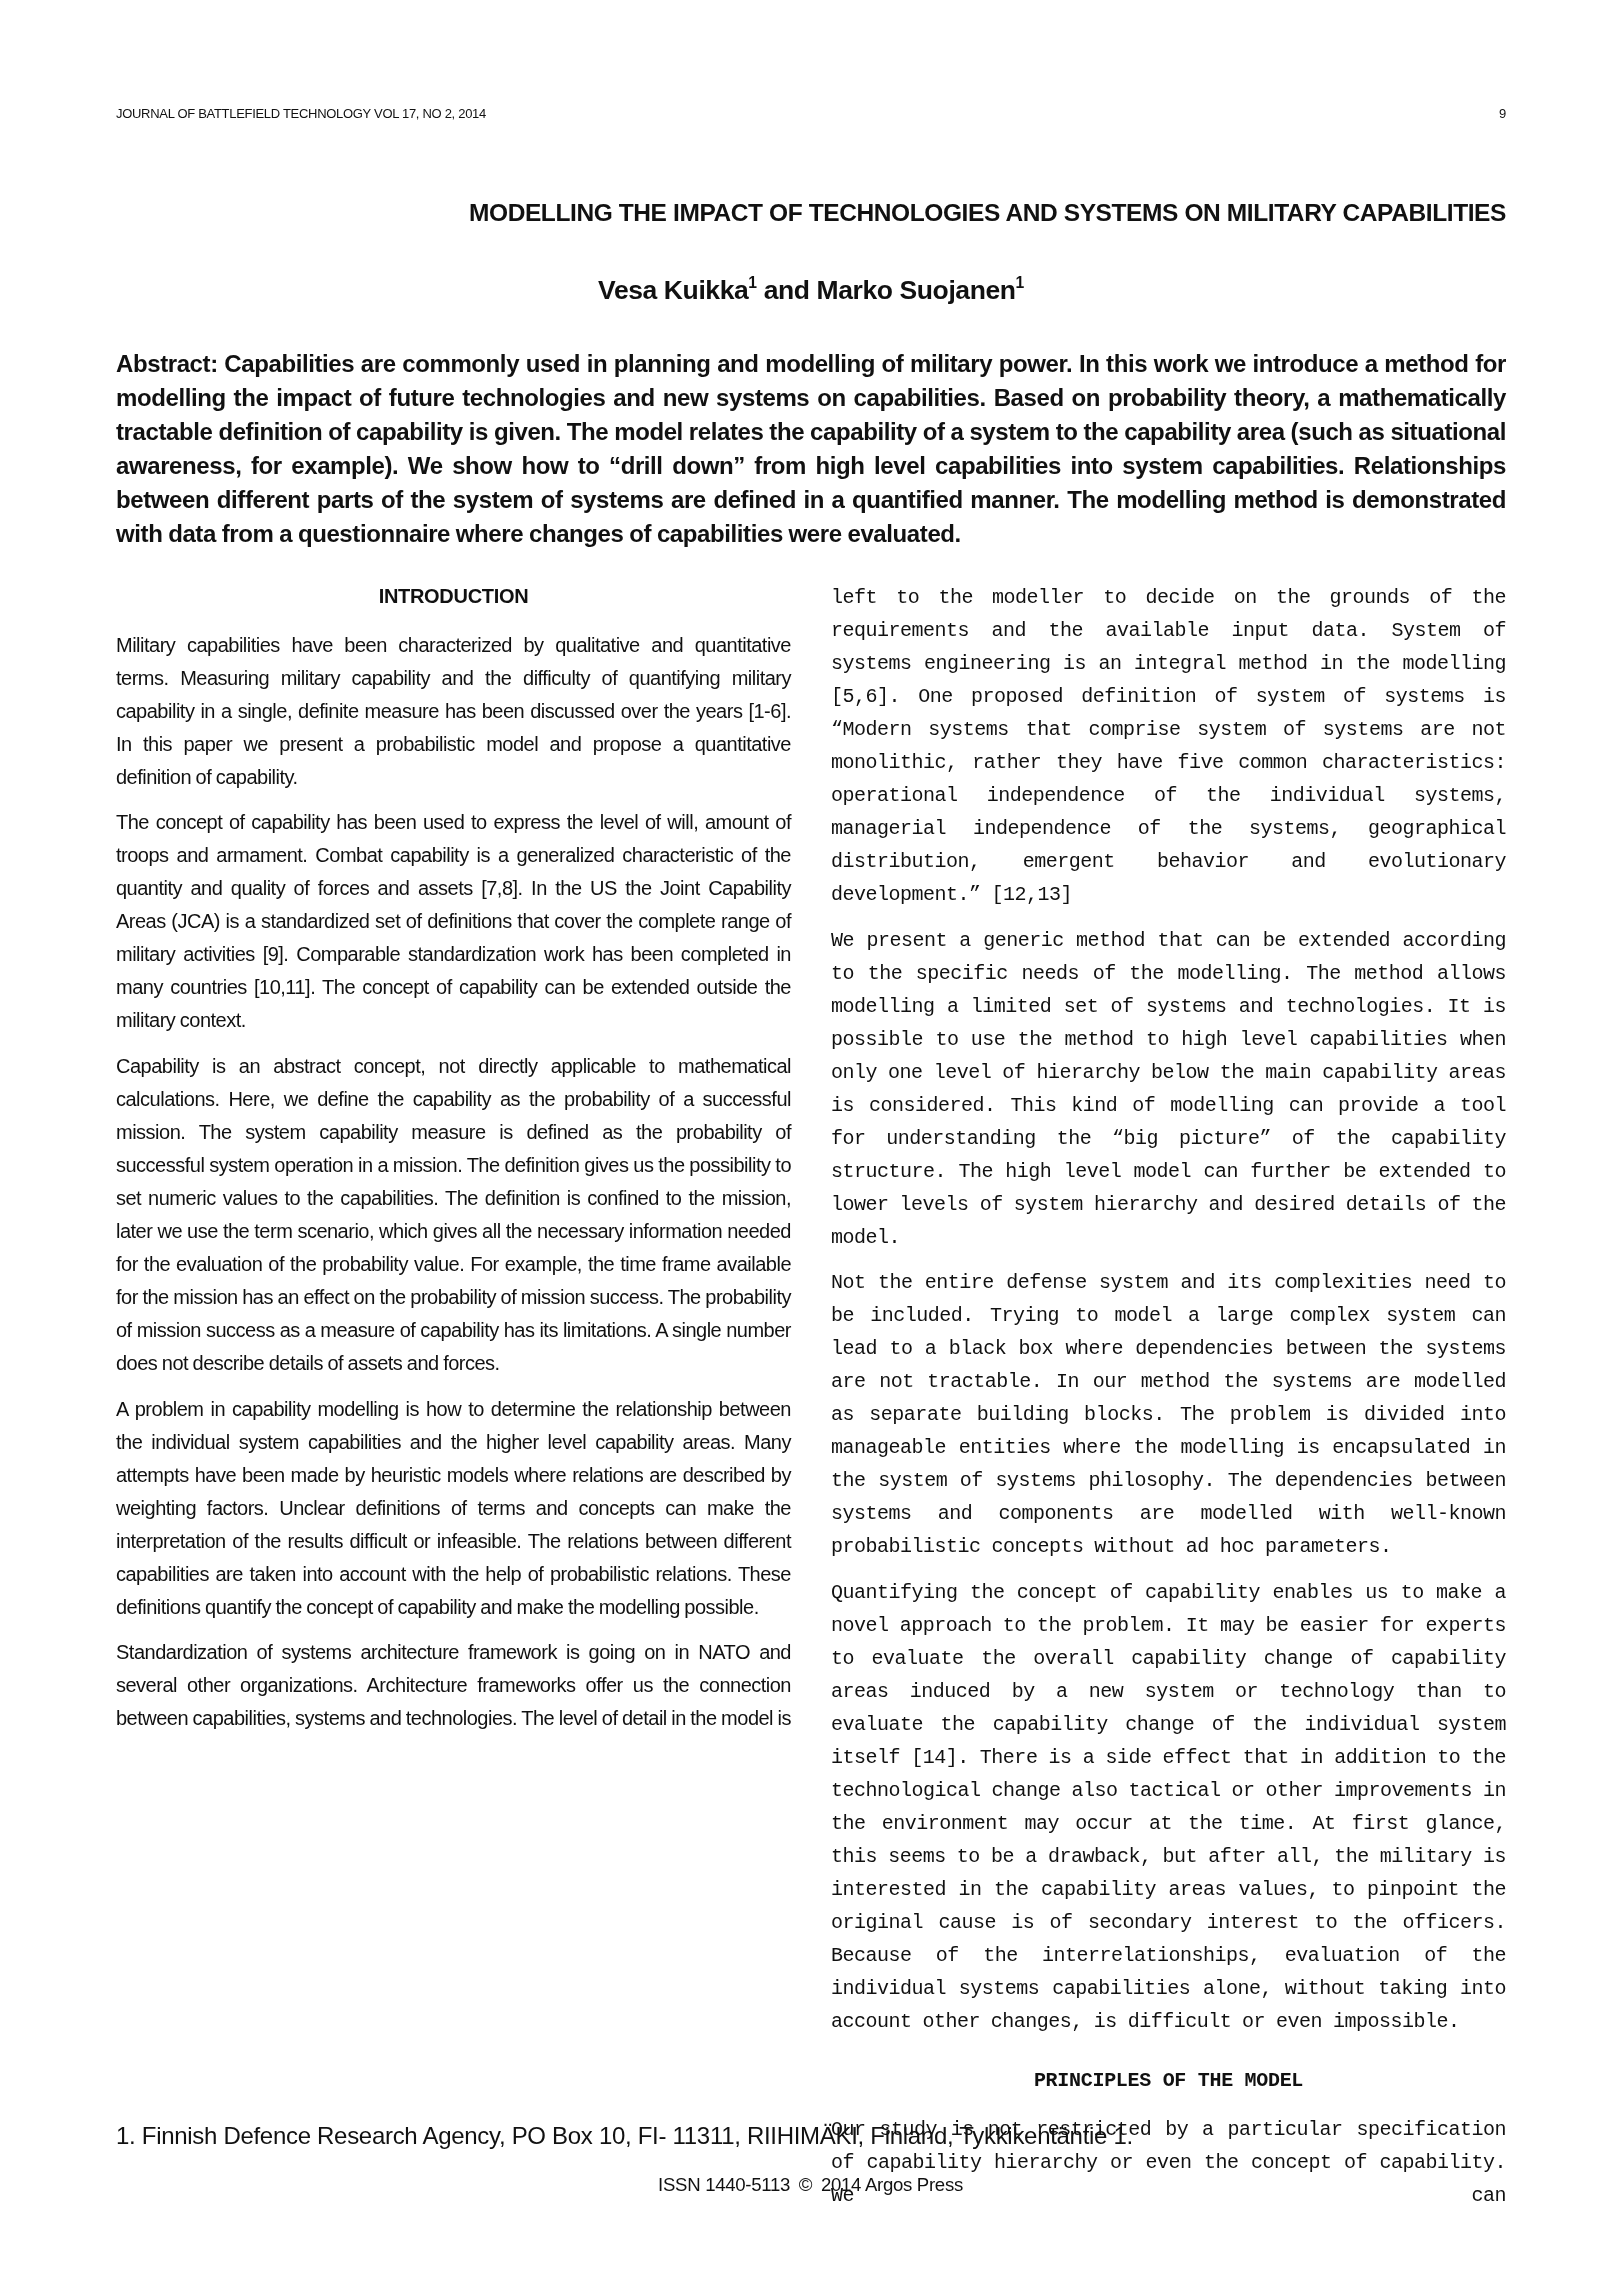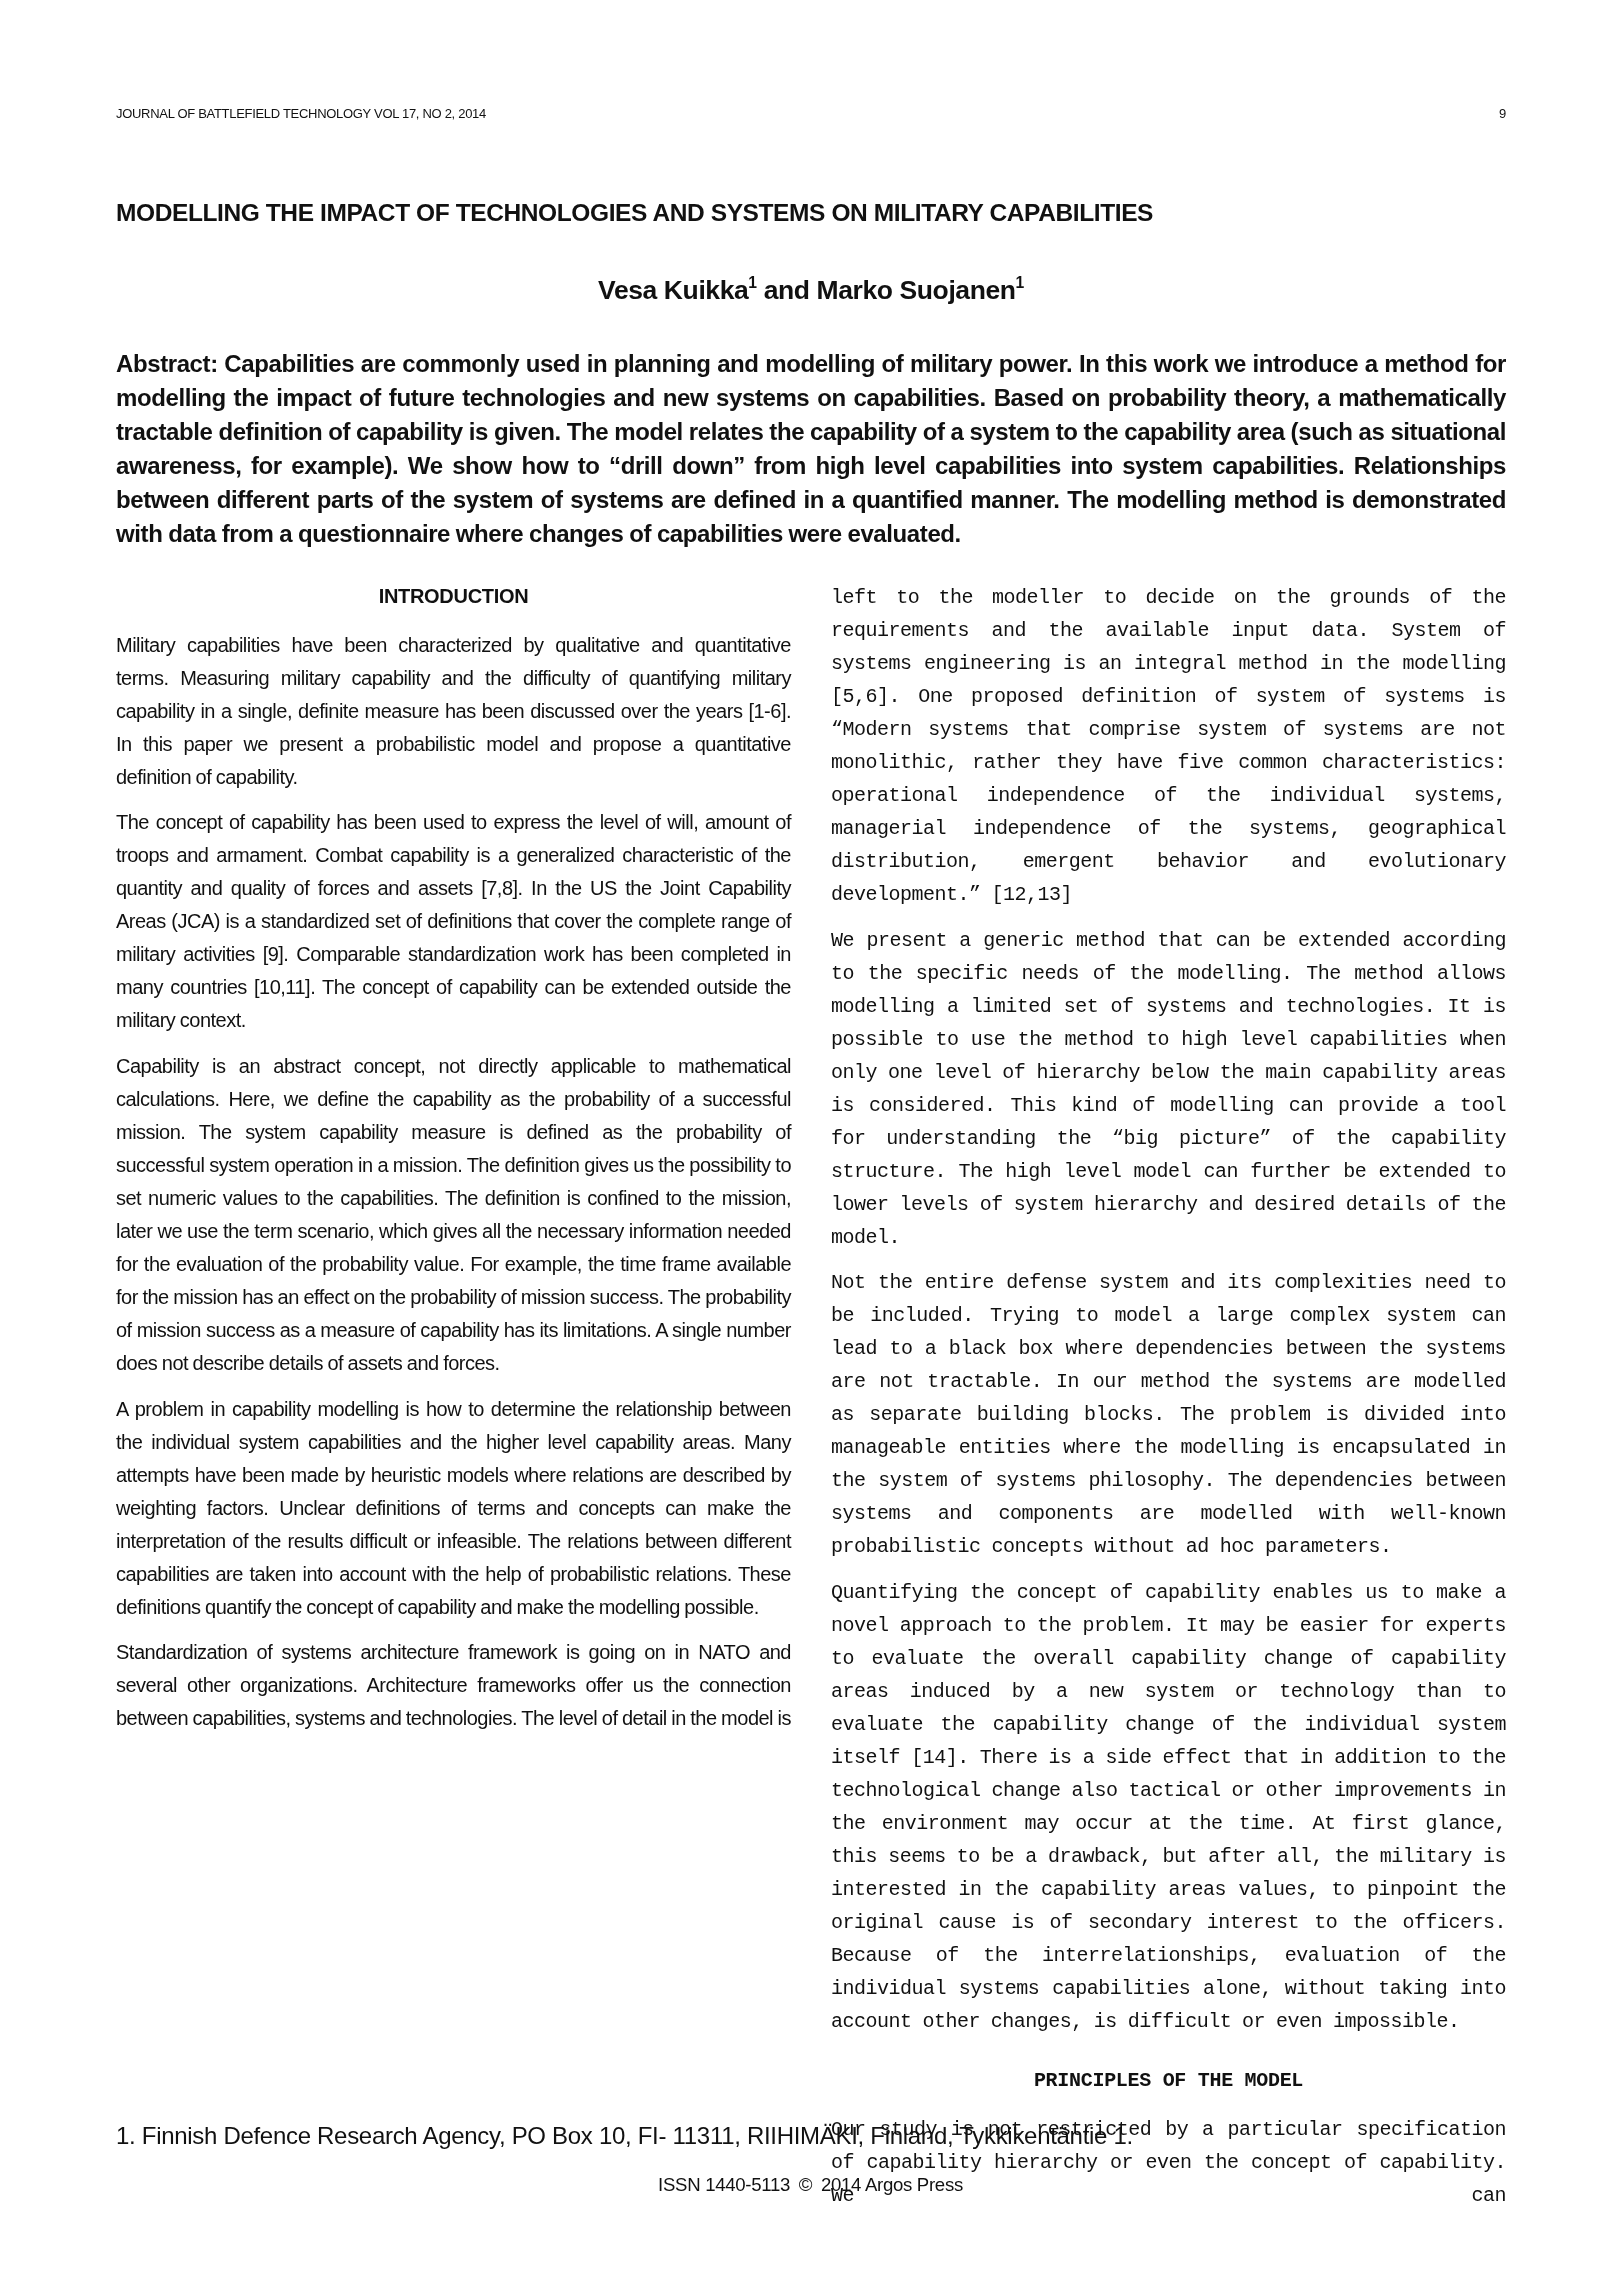--- a/index.html
+++ b/index.html
@@ -33,21 +33,21 @@
   .running-header .page-number {
     position: absolute;
     right: 0;
     top: 0;
   }
   .title {
     position: absolute;
     left: 116px;
     top: 196px;
     width: 1390px;
-    text-align: left;
+    text-align: right;
     font-weight: bold;
     font-size: 24.5px;
     line-height: 33px;
     letter-spacing: -0.4px;
   }
   .authors {
     position: absolute;
     left: 116px;
     top: 273px;
     width: 1390px;

